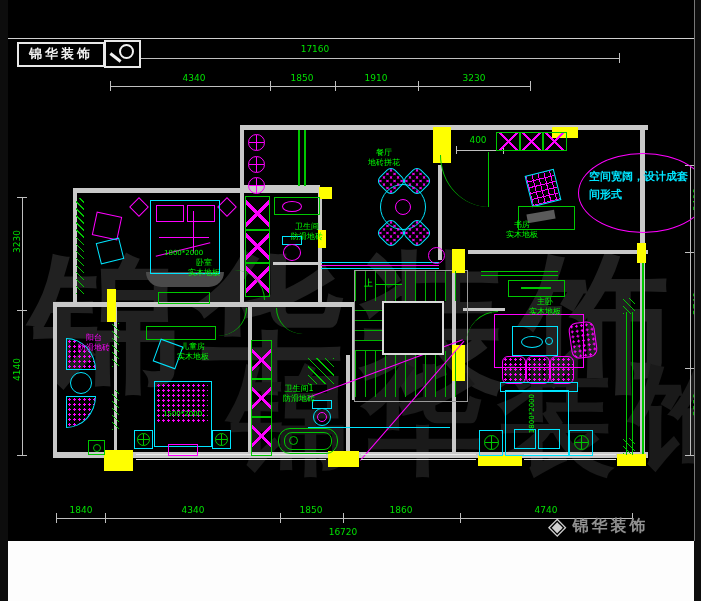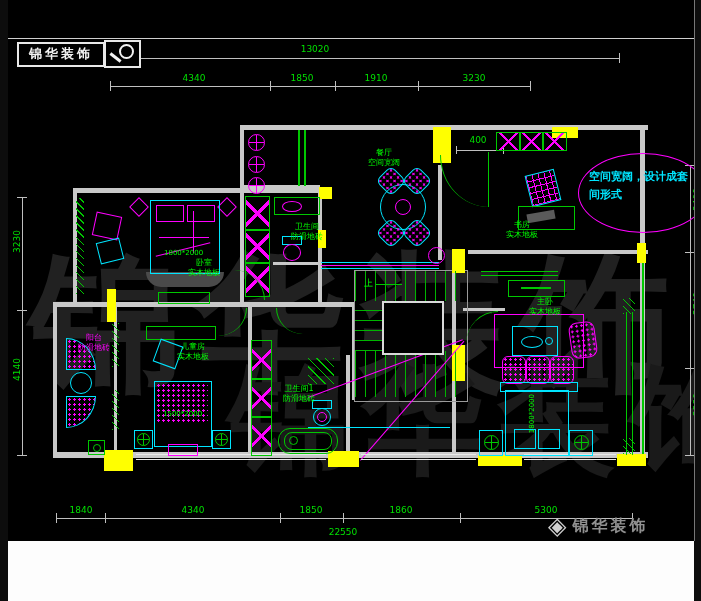--- a/index.html
+++ b/index.html
@@ -70,21 +70,21 @@
 
 <div class="screen">
  <div class="canvas">
 
   <div class="wm" style="left:22px;top:248px;font-size:150px">锦华装饰</div>
   <div class="wm" style="left:220px;top:360px;font-size:120px;color:#1a1a1a">锦华装饰</div>
 
   <div class="dl" style="left:102px;top:58px;width:510px;height:1px"></div>
   <div class="tk" style="left:102px;top:53px"></div>
       <div class="tk" style="left:611px;top:53px"></div>
-  <div class="dt" style="left:247px;top:44px;width:120px">13020</div>
+  <div class="dt" style="left:247px;top:44px;width:120px">17160</div>
   <div class="dl" style="left:102px;top:86px;width:421px;height:1px"></div>
   <div class="tk" style="left:102px;top:81px"></div>
       <div class="tk" style="left:262px;top:81px"></div>
   <div class="tk" style="left:327px;top:81px"></div>
       <div class="tk" style="left:410px;top:81px"></div>
   <div class="tk" style="left:522px;top:81px"></div>
   <div class="dt" style="left:146px;top:73px;width:80px">4340</div>
   <div class="dt" style="left:254px;top:73px;width:80px">1850</div>
   <div class="dt" style="left:328px;top:73px;width:80px">1910</div>
   <div class="dt" style="left:426px;top:73px;width:80px">3230</div>
@@ -93,22 +93,22 @@
   <div class="tk" style="left:48px;top:513px"></div>
       <div class="tk" style="left:97px;top:513px"></div>
   <div class="tk" style="left:272px;top:513px"></div>
       <div class="tk" style="left:335px;top:513px"></div>
   <div class="tk" style="left:452px;top:513px"></div>
       <div class="tk" style="left:624px;top:513px"></div>
   <div class="dt" style="left:33px;top:505px;width:80px">1840</div>
   <div class="dt" style="left:145px;top:505px;width:80px">4340</div>
   <div class="dt" style="left:263px;top:505px;width:80px">1850</div>
   <div class="dt" style="left:353px;top:505px;width:80px">1860</div>
-  <div class="dt" style="left:498px;top:505px;width:80px">5300</div>
-  <div class="dt" style="left:295px;top:527px;width:80px">22550</div>
+  <div class="dt" style="left:498px;top:505px;width:80px">4740</div>
+  <div class="dt" style="left:295px;top:527px;width:80px">16720</div>
 
   <div class="dl" style="left:682px;top:165px;width:1px;height:290px"></div>
   <div class="tkh" style="left:677px;top:165px"></div>
       <div class="tkh" style="left:677px;top:252px"></div>
   <div class="tkh" style="left:677px;top:368px"></div>
       <div class="tkh" style="left:677px;top:455px"></div>
   <div class="dtv" style="left:684px;top:188px">3400</div>
   <div class="dtv" style="left:684px;top:292px">2740</div>
   <div class="dtv" style="left:684px;top:393px">2280</div>
 
@@ -197,21 +197,21 @@
   <div class="box-m" style="left:274px;top:201px;width:18px;height:9px;border-radius:50%"></div>
   <div class="rl" style="left:299px;top:222px">
     <span>卫生间</span>
     <span>防滑地砖</span>
   </div>
   <div class="box-c" style="left:274px;top:236px;width:18px;height:7px"></div>
   <div class="box-m" style="left:275px;top:244px;width:16px;height:15px;border-radius:50%"></div>
 
   <div class="rl" style="left:376px;top:148px">
     <span>餐厅</span>
-    <span>空间宽阔</span>
+    <span>地砖拼花</span>
   </div>
   <div class="box-c" style="left:372px;top:184px;width:44px;height:44px;border-radius:50%"></div>
   <div class="box-m" style="left:387px;top:199px;width:14px;height:14px;border-radius:50%"></div>
   <div class="box-c dots" style="left:372px;top:170px;width:20px;height:20px;border-radius:6px;transform:rotate(45deg)"></div>
   <div class="box-c dots" style="left:398px;top:170px;width:20px;height:20px;border-radius:6px;transform:rotate(45deg)"></div>
   <div class="box-c dots" style="left:372px;top:222px;width:20px;height:20px;border-radius:6px;transform:rotate(45deg)"></div>
   <div class="box-c dots" style="left:398px;top:222px;width:20px;height:20px;border-radius:6px;transform:rotate(45deg)"></div>
 
   <div class="cl" style="left:313px;top:262px;width:118px;height:1px"></div>
   <div class="ml" style="left:313px;top:265px;width:118px;height:1px"></div>

